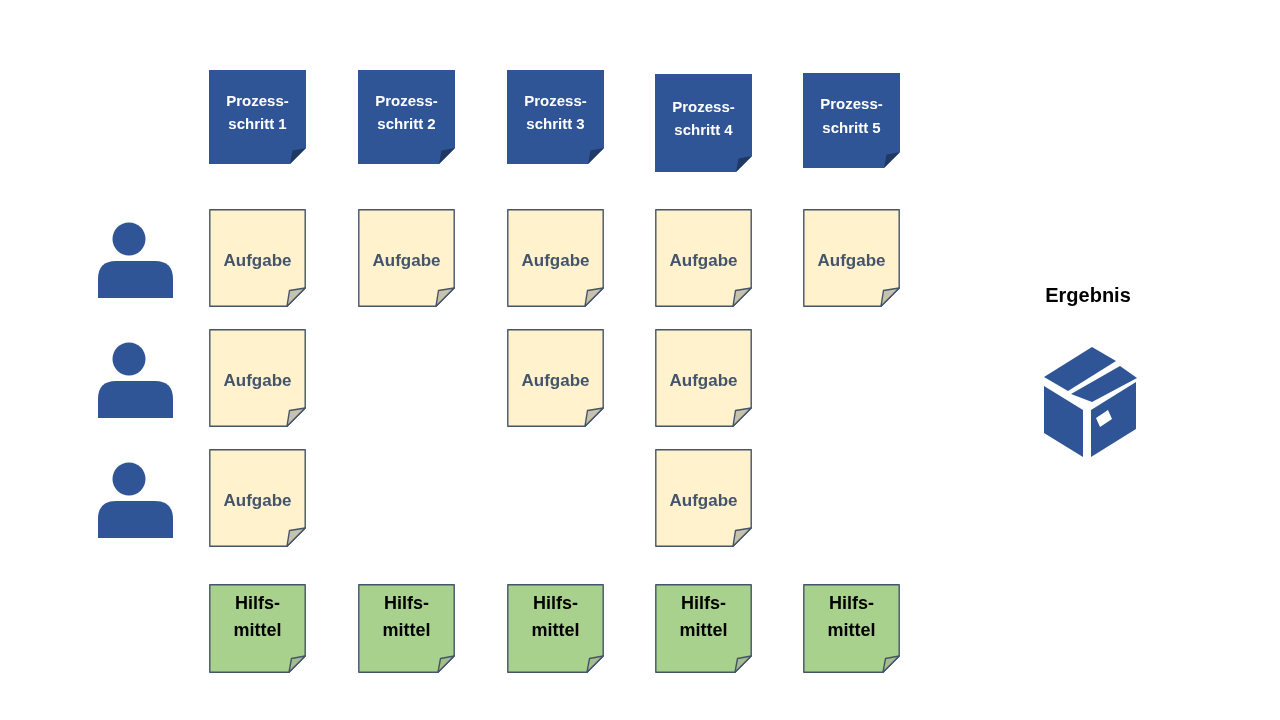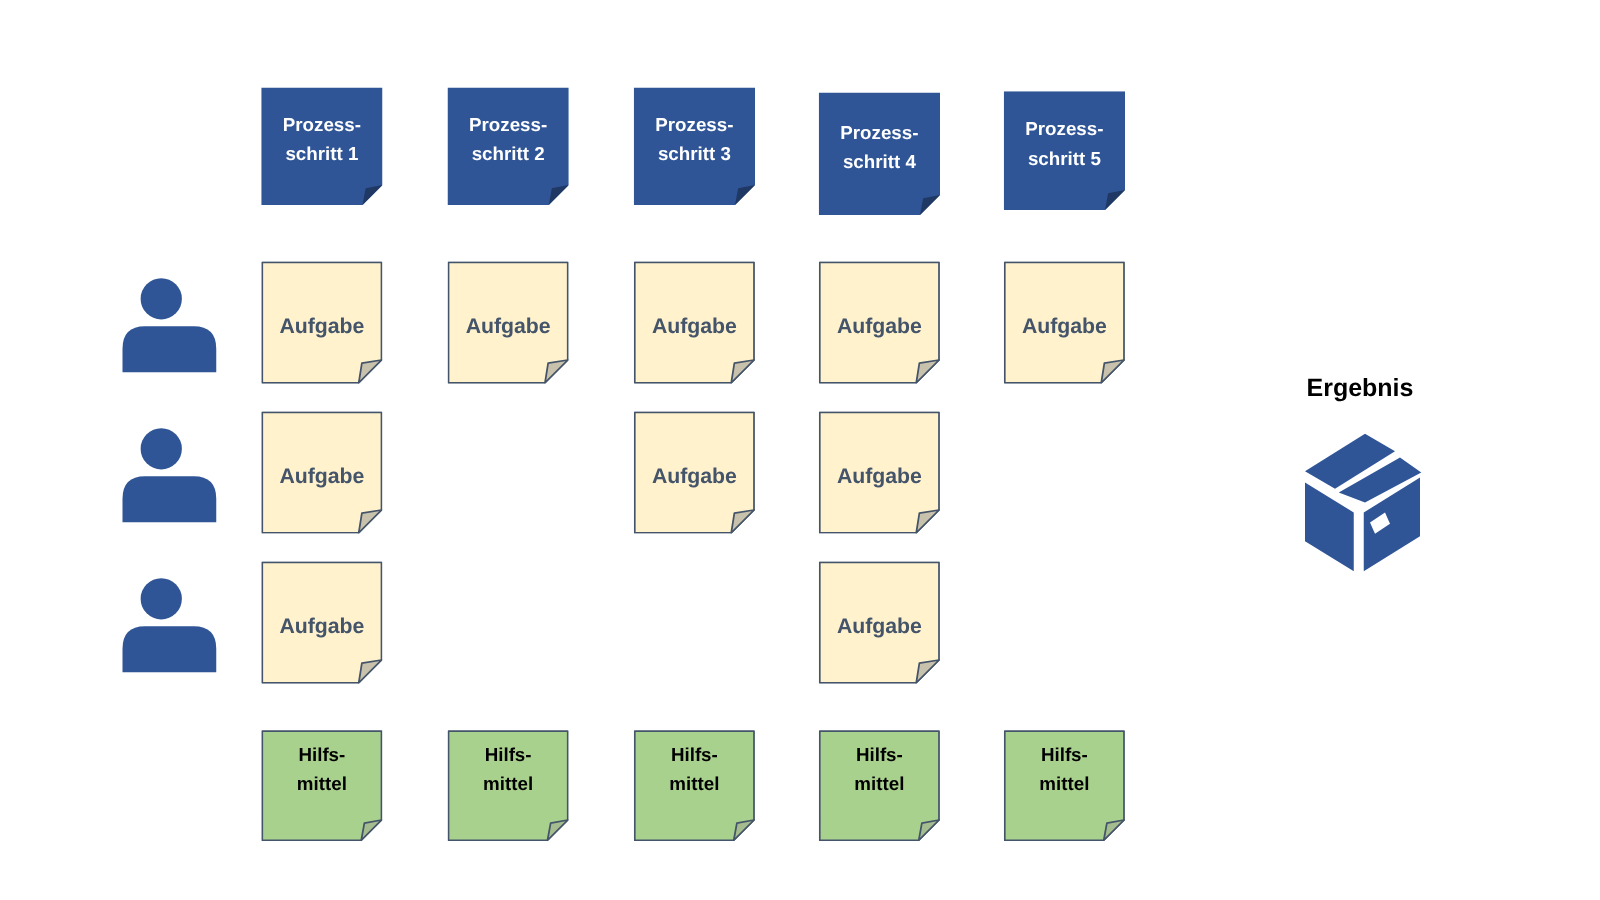--- a/index.html
+++ b/index.html
@@ -20,30 +20,29 @@
     display: flex;
     align-items: center;
     justify-content: center;
     text-align: center;
     white-space: pre-line;
     font-weight: bold;
     pointer-events: none;
   }
   .step-label  { color: var(--step-text, #fff); font-size: 15px; line-height: 1.55; padding-bottom: 10px; }
   .task-label  { color: var(--task-text, #44546A); font-size: 17px; padding-bottom: 10px; margin-top: 16px; }
-  .tool-label  { color: var(--tool-text, #000); font-size: 15px; line-height: 1.5; padding-bottom: 24px; }
+  .tool-label  { color: var(--tool-text, #000); font-size: 18px; line-height: 1.5; padding-bottom: 24px; }
   .person { position: absolute; width: 77px; height: 78px; }
   #result-label {
     position: absolute;
     left: 1028px; top: 284px; width: 120px;
     text-align: center;
     font-size: 20px;
     font-weight: bold;
     color: var(--result-text, #000);
-    margin-top: 16px;
   }
   #result-icon { position: absolute; left: 1042px; top: 344px; width: 96px; height: 114px; }
 </style>
 </head>
 <body>
 
 <div id="canvas">
 
   <div id="notes-layer">
       <div class="note" style="left: 209px; top: 70px; width: 97px; height: 94px;">

